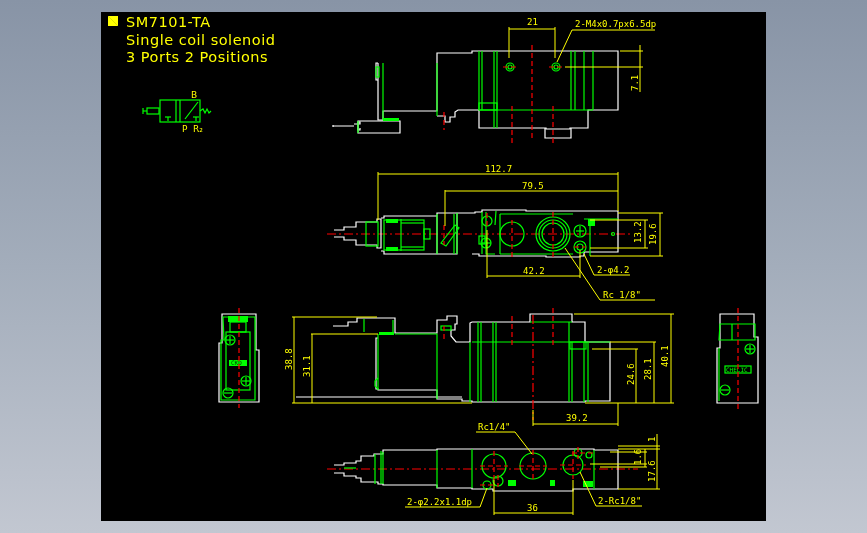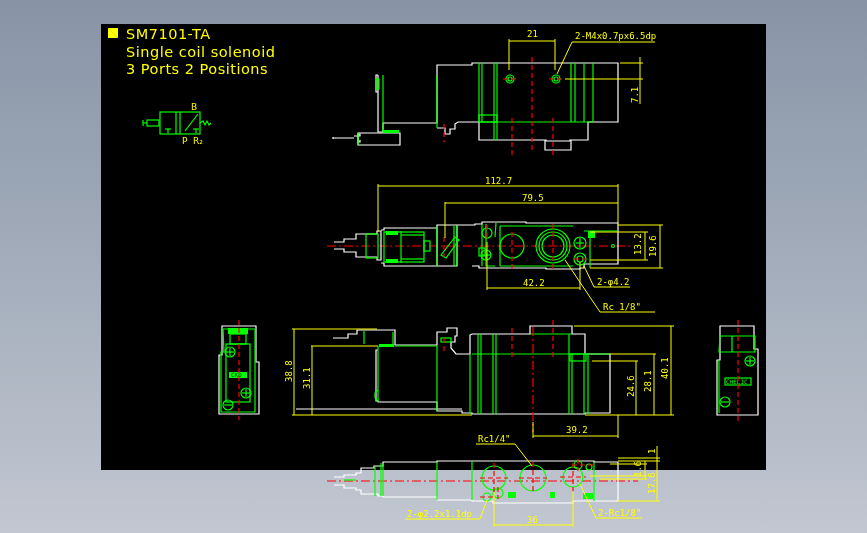--- a/index.html
+++ b/index.html
@@ -4,21 +4,21 @@
 <style>
   html, body { margin: 0; padding: 0; }
   body {
     width: 867px; height: 533px; overflow: hidden;
     background: linear-gradient(180deg, #8894a6 0%, #a3adbb 50%, #c2c7d1 100%);
     font-family: "DejaVu Sans Mono", monospace;
     position: relative;
   }
   #canvas {
     position: absolute; left: 101px; top: 12px;
-    width: 665px; height: 446px; background: #000; margin-top: 12px;
+    width: 665px; height: 509px; background: #000;
   }
   #drawing { position: absolute; left: 0; top: 0; }
   .w { stroke: #ffffff; fill: none; stroke-width: 1.2; }
   .g { stroke: #00ff00; fill: none; stroke-width: 1.2; }
   .gf { fill: #00ff00; stroke: none; }
   .y { stroke: #ffff00; fill: none; stroke-width: 1; }
   .yf { fill: #ffff00; stroke: none; }
   .r { stroke: #ff0000; fill: none; stroke-width: 1.2; stroke-dasharray: 9 3 2 3; }
   .rs { stroke: #ff0000; fill: none; stroke-width: 1.2; stroke-dasharray: 5 3; }
   .dim { fill: #ffff00; font-family: "DejaVu Sans Mono", monospace; font-size: 9px; }

